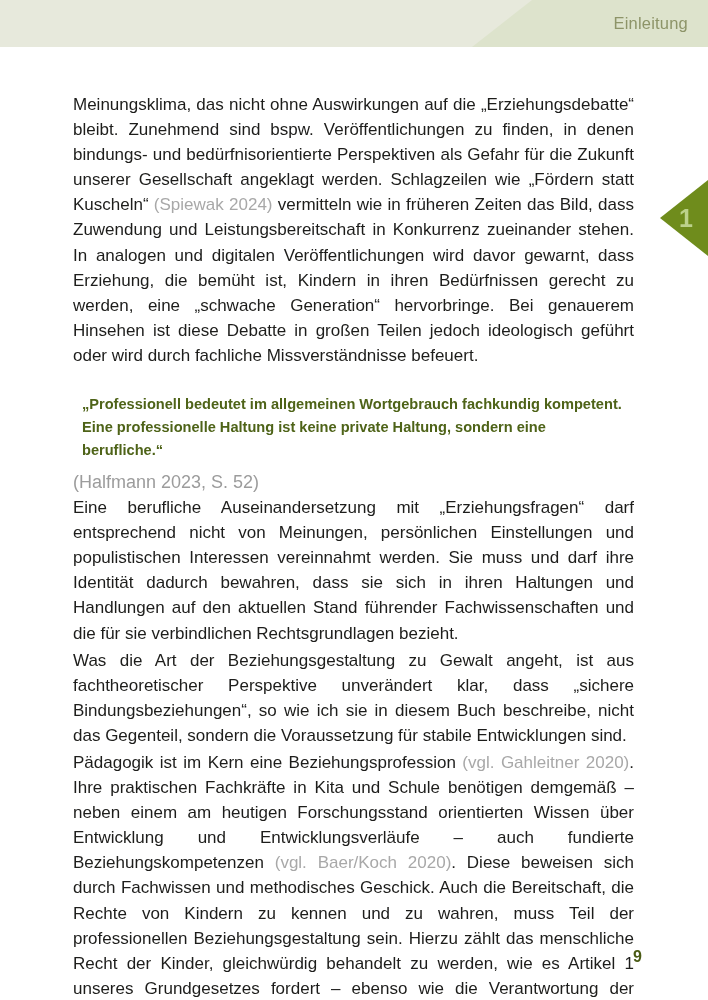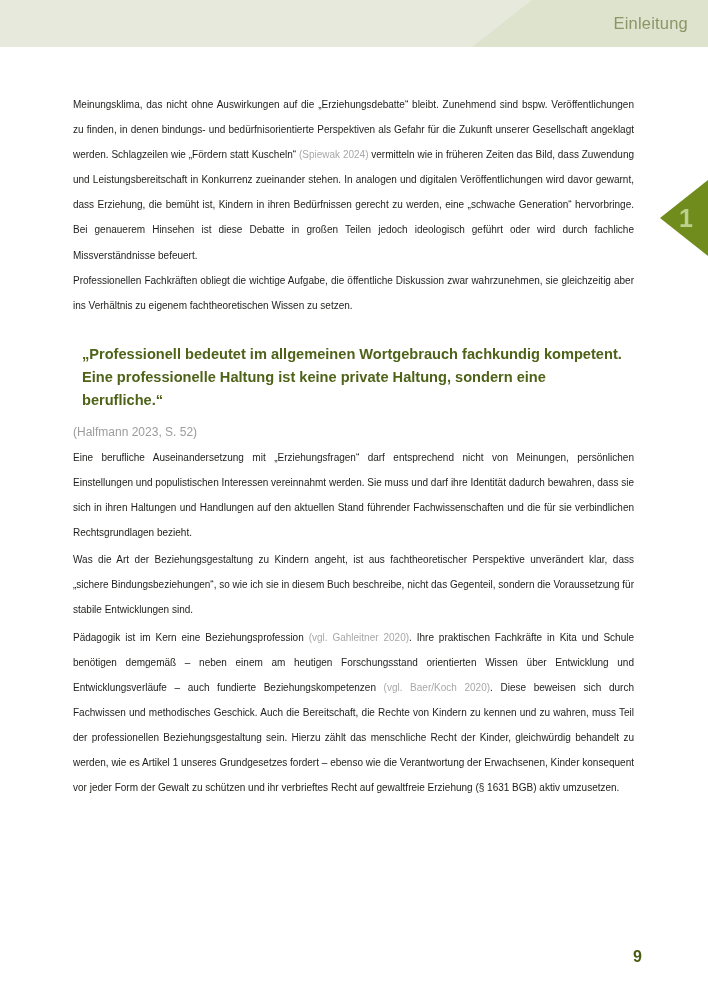--- a/index.html
+++ b/index.html
@@ -74,21 +74,21 @@
 
   
   #content {
     position: absolute;
     left: 73px;
     top: 92px;
     width: 561px;
   }
   .para {
     margin: 0;
-    font-size: 10px;
+    font-size: 17px;
     line-height: 25.1px;
     color: #1d1d1b;
     text-align: justify;
     text-justify: inter-word;
     hyphens: manual;
   }
   .para.flush + .para.flush {
     margin-top: 0;
   }
   .para.gap {
@@ -104,21 +104,21 @@
   #quote-text {
     margin: 9px;
     font-size: 14.6px;
     line-height: 23px;
     font-weight: bold;
     color: #4e6318;
     text-align: left;
   }
   #quote-attribution {
     margin: 2px 0 0 0;
-    font-size: 12px;
+    font-size: 18px;
     line-height: 22px;
     color: #9c9c9c;
     text-align: left;
   }
 
   
   #page-number {
     position: absolute;
     right: 66px;
     bottom: 34px;
@@ -137,29 +137,28 @@
   <div id="header-title">Einleitung</div>
 </div>
 
 <div id="chapter-tab"></div>
 <div id="chapter-tab-number">1</div>
 
 <div id="content">
 
   <div>
       <p class="para flush">Meinungsklima, das nicht ohne Auswirkungen auf die „Erziehungsdebatte“ bleibt. Zunehmend sind bspw. Veröffentlichungen zu finden, in denen bindungs- und bedürfnisorientierte Perspektiven als Gefahr für die Zukunft unserer Gesellschaft angeklagt werden. Schlagzeilen wie „Fördern statt Kuscheln“ <span class="cite">(Spiewak 2024)</span> vermitteln wie in früheren Zeiten das Bild, dass Zuwendung und Leistungsbereitschaft in Konkurrenz zueinander stehen. In analogen und digitalen Veröffentlichungen wird davor gewarnt, dass Erziehung, die bemüht ist, Kindern in ihren Bedürfnissen gerecht zu werden, eine „schwache Generation“ hervorbringe. Bei genauerem Hinsehen ist diese Debatte in großen Teilen jedoch ideologisch geführt oder wird durch fachliche Missverständnisse befeuert.</p>
-      <p class="para flush">Professionellen Fachkräften obliegt die wichtige Aufgabe, die öffentliche Diskussion zwar wahrzunehmen, sie gleichzeitig aber ins Verhältnis zu eigenem fachtheoretischen Wissen zu setzen.</p>
     </div>
 
   <div id="quote-block">
     <p id="quote-text">„Professionell bedeutet im allgemeinen Wortgebrauch fachkundig kompetent. Eine professionelle Haltung ist keine private Haltung, sondern eine berufliche.“</p>
     <p id="quote-attribution">(Halfmann 2023, S. 52)</p>
   </div>
 
   <div>
       <p class="para gap">Eine berufliche Auseinandersetzung mit „Erziehungsfragen“ darf entsprechend nicht von Meinungen, persönlichen Einstellungen und populistischen Interessen vereinnahmt werden. Sie muss und darf ihre Identität dadurch bewahren, dass sie sich in ihren Haltungen und Handlungen auf den aktuellen Stand führender Fachwissenschaften und die für sie verbindlichen Rechtsgrundlagen bezieht.</p>
-      <p class="para gap">Was die Art der Beziehungsgestaltung zu Kindern angeht, ist aus fachtheoretischer Perspektive unverändert klar, dass „sichere Bindungsbeziehungen“, so wie ich sie in diesem Buch beschreibe, nicht das Gegenteil, sondern die Voraussetzung für stabile Entwicklungen sind.</p>
+      <p class="para gap">Was die Art der Beziehungsgestaltung zu Gewalt angeht, ist aus fachtheoretischer Perspektive unverändert klar, dass „sichere Bindungsbeziehungen“, so wie ich sie in diesem Buch beschreibe, nicht das Gegenteil, sondern die Voraussetzung für stabile Entwicklungen sind.</p>
       <p class="para gap">Pädagogik ist im Kern eine Beziehungsprofession <span class="cite">(vgl. Gahleitner 2020)</span>. Ihre praktischen Fachkräfte in Kita und Schule benötigen demgemäß – neben einem am heutigen Forschungsstand orientierten Wissen über Entwicklung und Entwicklungsverläufe – auch fundierte Beziehungskompetenzen <span class="cite">(vgl. Baer/Koch 2020)</span>. Diese beweisen sich durch Fachwissen und methodisches Geschick. Auch die Bereitschaft, die Rechte von Kindern zu kennen und zu wahren, muss Teil der professionellen Beziehungsgestaltung sein. Hierzu zählt das menschliche Recht der Kinder, gleichwürdig behandelt zu werden, wie es Artikel 1 unseres Grundgesetzes fordert – ebenso wie die Verantwortung der Erwachsenen, Kinder konsequent vor jeder Form der Gewalt zu schützen und ihr verbrieftes Recht auf gewaltfreie Erziehung (§ 1631 BGB) aktiv umzusetzen.</p>
     </div>
 
 </div>
 
 <div id="page-number">9</div>
 
 </body></html>

